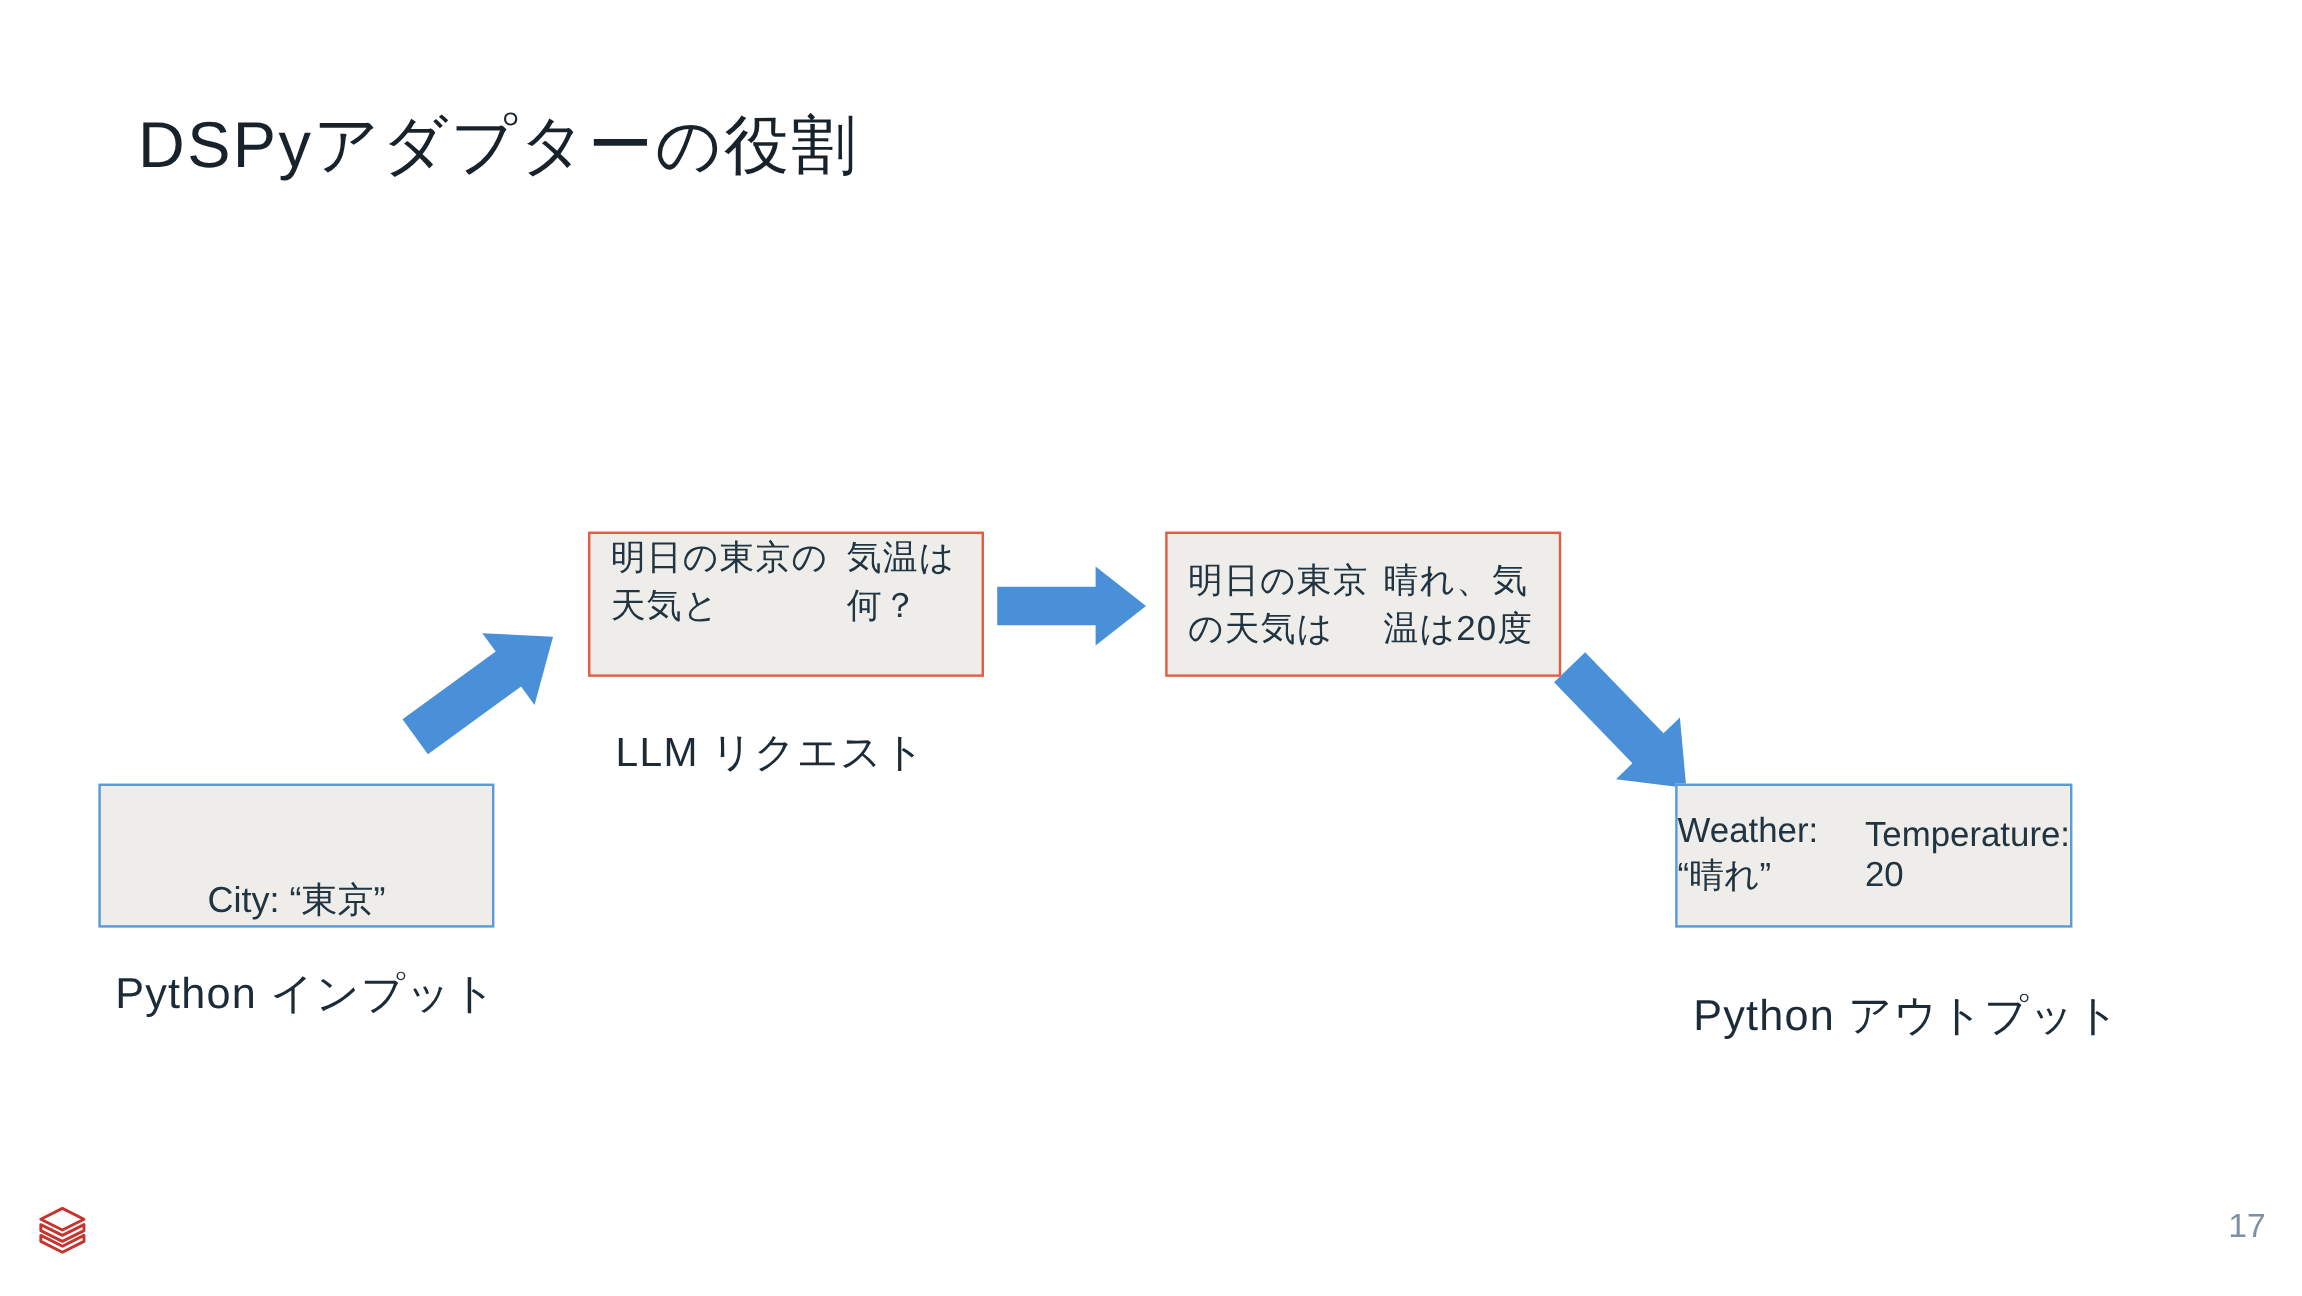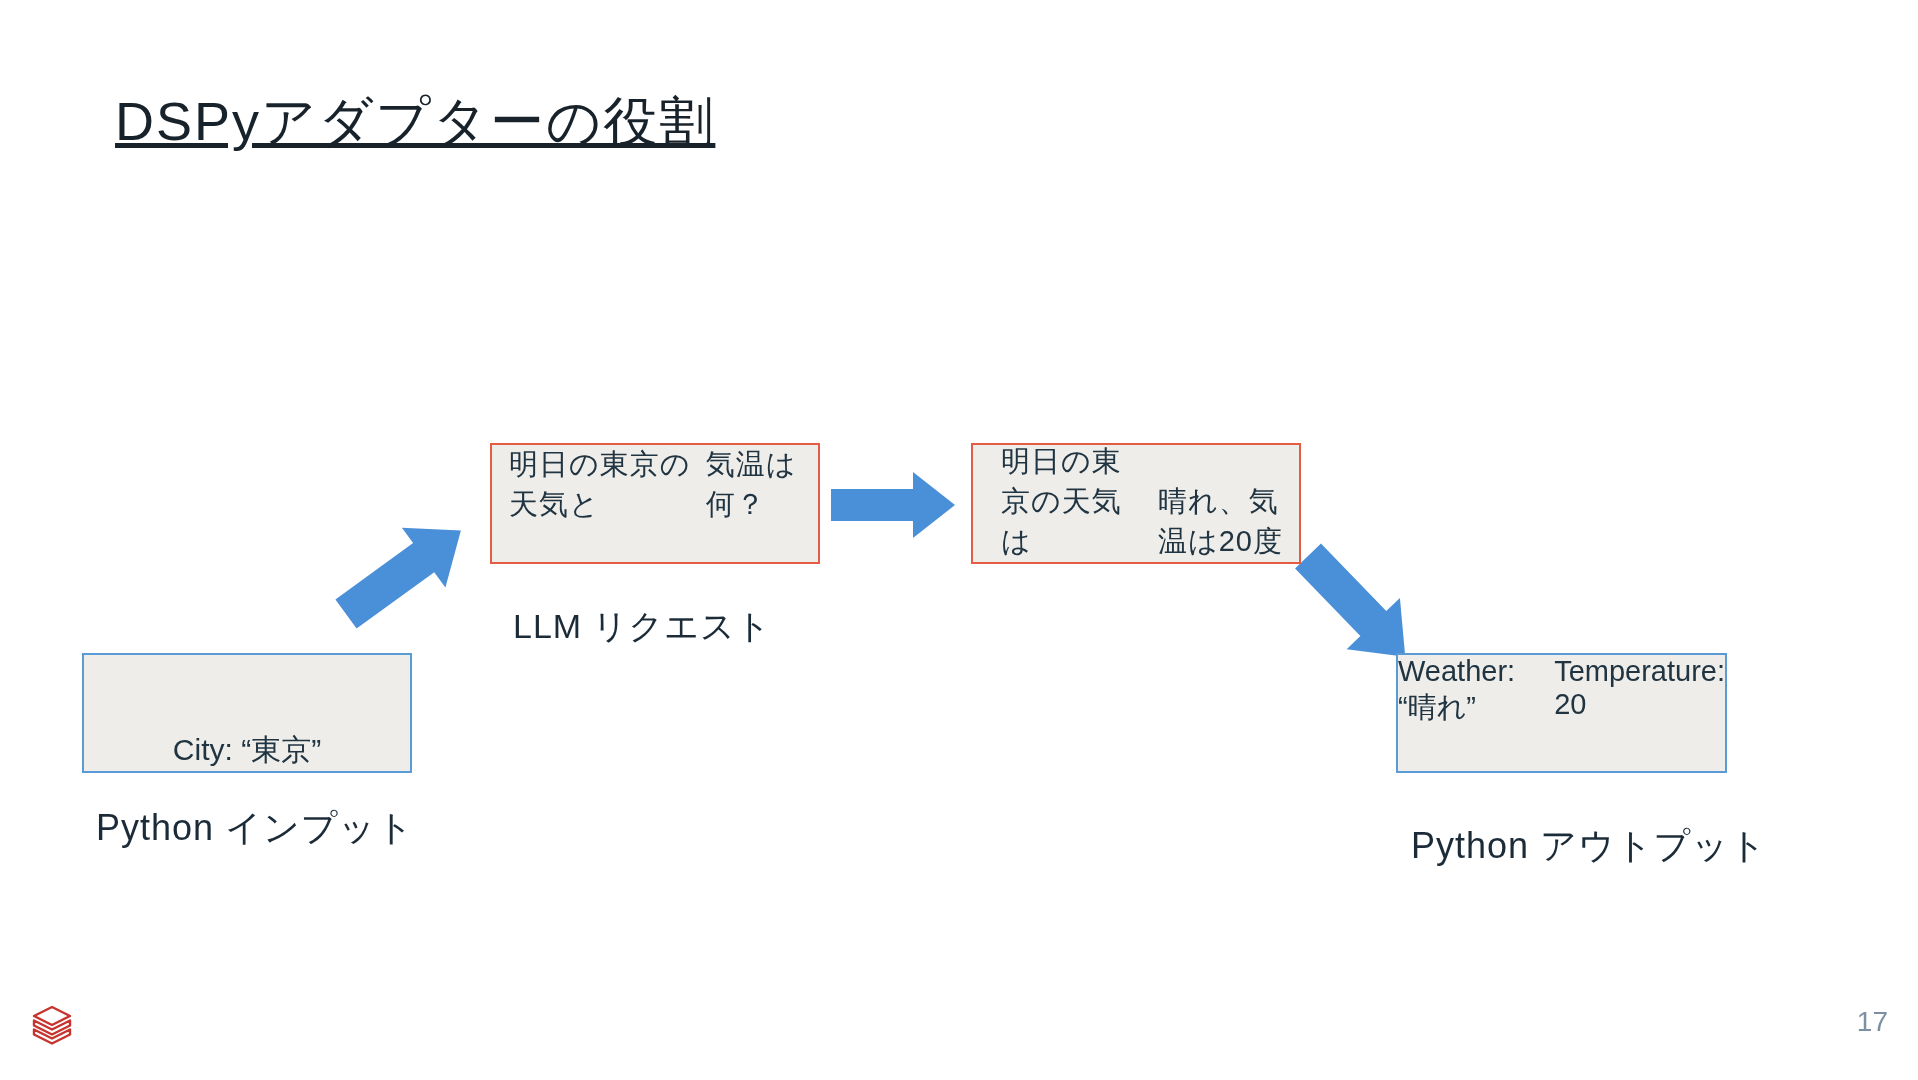--- a/index.html
+++ b/index.html
@@ -1,37 +1,37 @@
 <!DOCTYPE html>
 <html style="--title_text: #18222b; --subtitle_text: #e73c2a; --box_bg: #eeede9; --box_text: #203442; --label_text: #1c2b38; --red_border: #e45c43; --blue_border: #5b9bd5; --arrow: #4a90d8; --logo: #c7342e; --page_number: #7d90a3;"><head>
 <meta charset="utf-8">
 <style>
   html,body{margin:0;padding:0;background:#fff;}
   body{font-family:"Liberation Sans","DejaVu Sans",sans-serif;}
   .slide{position:relative;width:1918px;height:1080px;background:#ffffff;overflow:hidden;}
 
   .title{position:absolute;left:115px;top:92px;font-size:54px;line-height:1.1;
-         font-weight:500;letter-spacing:2px;color:var(--title_text);text-decoration:underline;}
+         font-weight:500;letter-spacing:2px;color:var(--title_text);}
   .subtitle{position:absolute;left:115px;top:183px;font-size:43px;line-height:1.15;
          font-weight:500;letter-spacing:1px;color:var(--subtitle_text);}
 
   .box{position:absolute;background:var(--box_bg);box-sizing:border-box;
        display:flex;flex-direction:row;justify-content:center;
        color:var(--box_text);}
   .box.red{border:2px solid var(--red_border);}
   .box.blue{border:2px solid var(--blue_border);}
 
   #box-llm-request{left:490px;top:443px;width:330px;height:121px;
        align-items:flex-start;padding:0 10px 0 17px;font-size:29px;gap:12px;letter-spacing:1px;}
   #box-llm-response{left:971px;top:443px;width:330px;height:121px;
-       align-items:flex-end;padding:0 10px 0 28px;font-size:29px;gap:12px;letter-spacing:1px;}
+       align-items:center;padding:0 10px 0 17px;font-size:29px;gap:12px;letter-spacing:1px;}
   #box-python-input{left:82px;top:653px;width:330px;height:120px;
        align-items:flex-end;font-size:30px;}
   #box-python-output{left:1396px;top:653px;width:331px;height:120px;
-       font-size:29px;gap:34px;}
+       align-items:center;font-size:29px;gap:34px;}
 
   .node-label{position:absolute;color:var(--label_text);letter-spacing:1px;white-space:nowrap;margin-top:10px;}
   #label-llm-request{left:513px;top:594px;font-size:34px;}
   #label-llm-response{left:1003px;top:596px;font-size:34px;}
   #label-python-input{left:96px;top:794px;font-size:36px;}
   #label-python-output{left:1411px;top:812px;font-size:36px;}
 
   .arrow-layer{position:absolute;left:0;top:0;width:1918px;height:1080px;pointer-events:none;}
   .arrow-layer polygon{fill:var(--arrow);}
 

